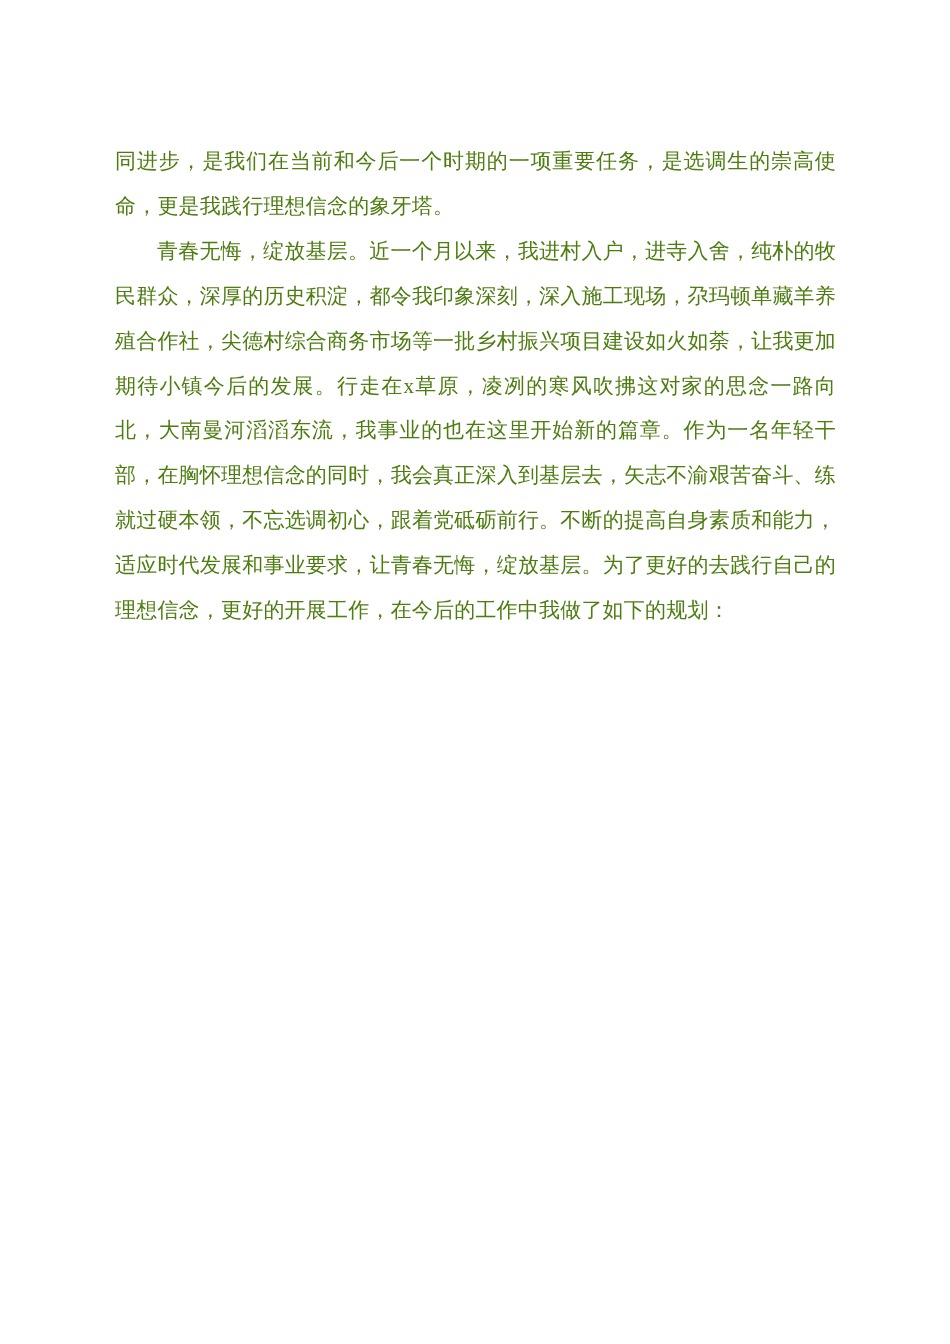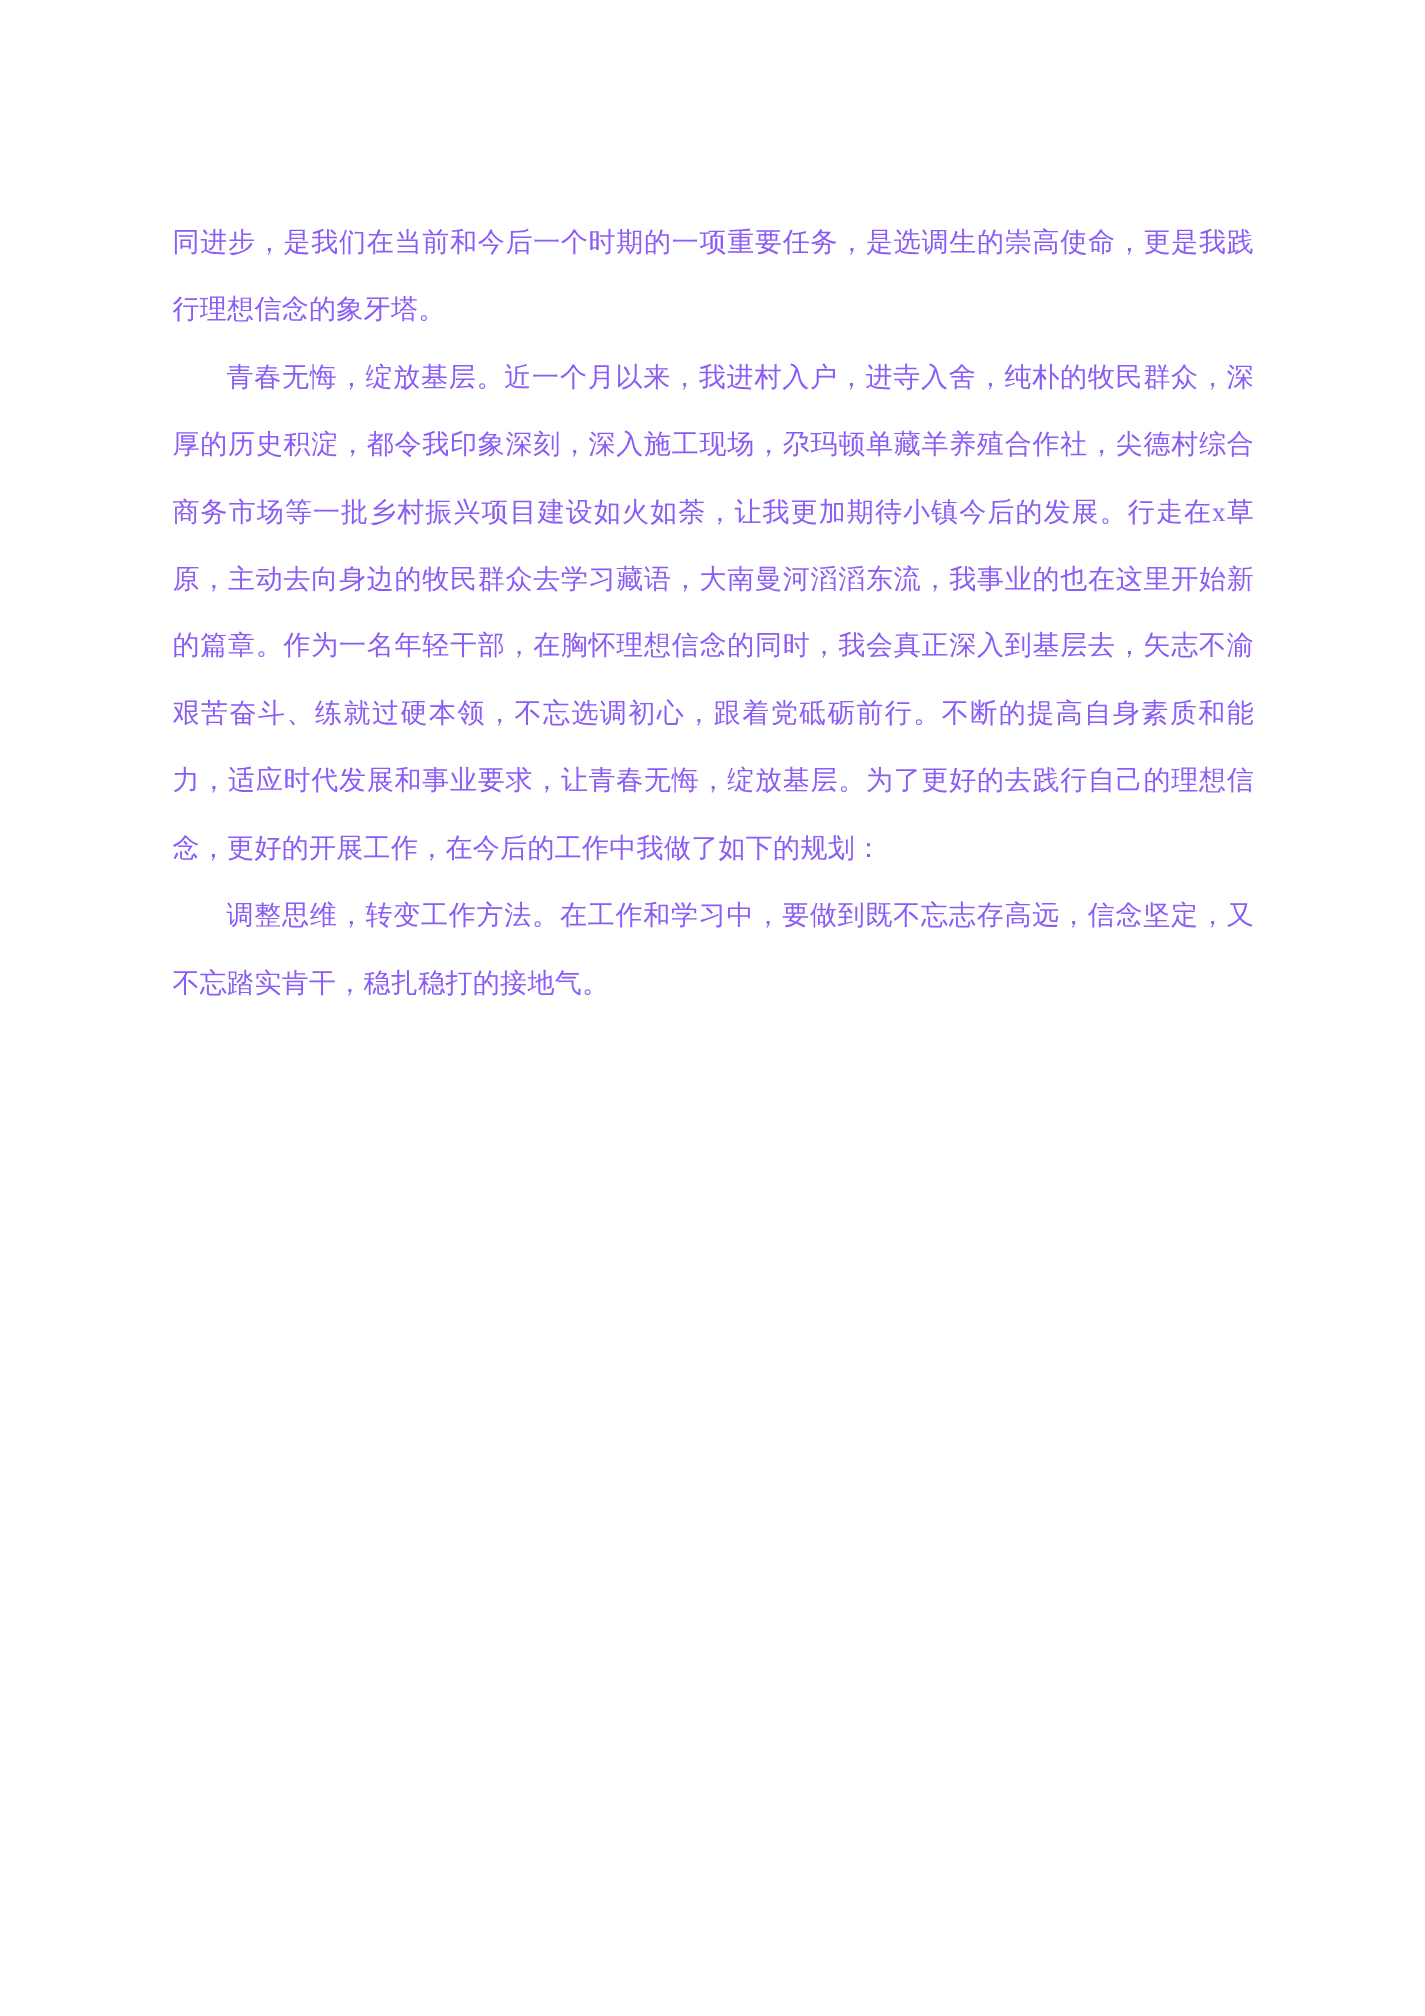--- a/index.html
+++ b/index.html
@@ -12,22 +12,22 @@
     height: 1344px;
     overflow: hidden;
   }
   .page {
     box-sizing: border-box;
     width: 950px;
     height: 1344px;
     padding: 139px 114px 0 115px;
     background: #ffffff;
     font-family: "Liberation Serif", "DejaVu Serif", serif;
-    font-size: 18px;
-    color: #8b5cf6;
+    font-size: 21px;
+    color: #4d7c0f;
   }
   .para {
     margin: 0;
     text-align: justify;
     text-align-last: left;
     line-height: 44.9px;
     letter-spacing: 0.2px;
     word-break: break-all;
   }
   .para.indent {
@@ -35,15 +35,14 @@
   }
   .para.no-indent {
     text-indent: 0;
   }
 </style>
 </head>
 <body>
 
 <div class="page">
   <p class="para no-indent">同进步，是我们在当前和今后一个时期的一项重要任务，是选调生的崇高使命，更是我践行理想信念的象牙塔。</p>
-  <p class="para indent">青春无悔，绽放基层。近一个月以来，我进村入户，进寺入舍，纯朴的牧民群众，深厚的历史积淀，都令我印象深刻，深入施工现场，尕玛顿单藏羊养殖合作社，尖德村综合商务市场等一批乡村振兴项目建设如火如荼，让我更加期待小镇今后的发展。行走在x草原，主动去向身边的牧民群众去学习藏语，大南曼河滔滔东流，我事业的也在这里开始新的篇章。作为一名年轻干部，在胸怀理想信念的同时，我会真正深入到基层去，矢志不渝艰苦奋斗、练就过硬本领，不忘选调初心，跟着党砥砺前行。不断的提高自身素质和能力，适应时代发展和事业要求，让青春无悔，绽放基层。为了更好的去践行自己的理想信念，更好的开展工作，在今后的工作中我做了如下的规划：</p>
-  <p class="para indent">调整思维，转变工作方法。在工作和学习中，要做到既不忘志存高远，信念坚定，又不忘踏实肯干，稳扎稳打的接地气。</p>
+  <p class="para indent">青春无悔，绽放基层。近一个月以来，我进村入户，进寺入舍，纯朴的牧民群众，深厚的历史积淀，都令我印象深刻，深入施工现场，尕玛顿单藏羊养殖合作社，尖德村综合商务市场等一批乡村振兴项目建设如火如荼，让我更加期待小镇今后的发展。行走在x草原，凌冽的寒风吹拂这对家的思念一路向北，大南曼河滔滔东流，我事业的也在这里开始新的篇章。作为一名年轻干部，在胸怀理想信念的同时，我会真正深入到基层去，矢志不渝艰苦奋斗、练就过硬本领，不忘选调初心，跟着党砥砺前行。不断的提高自身素质和能力，适应时代发展和事业要求，让青春无悔，绽放基层。为了更好的去践行自己的理想信念，更好的开展工作，在今后的工作中我做了如下的规划：</p>
 </div>
 
 </body></html>

